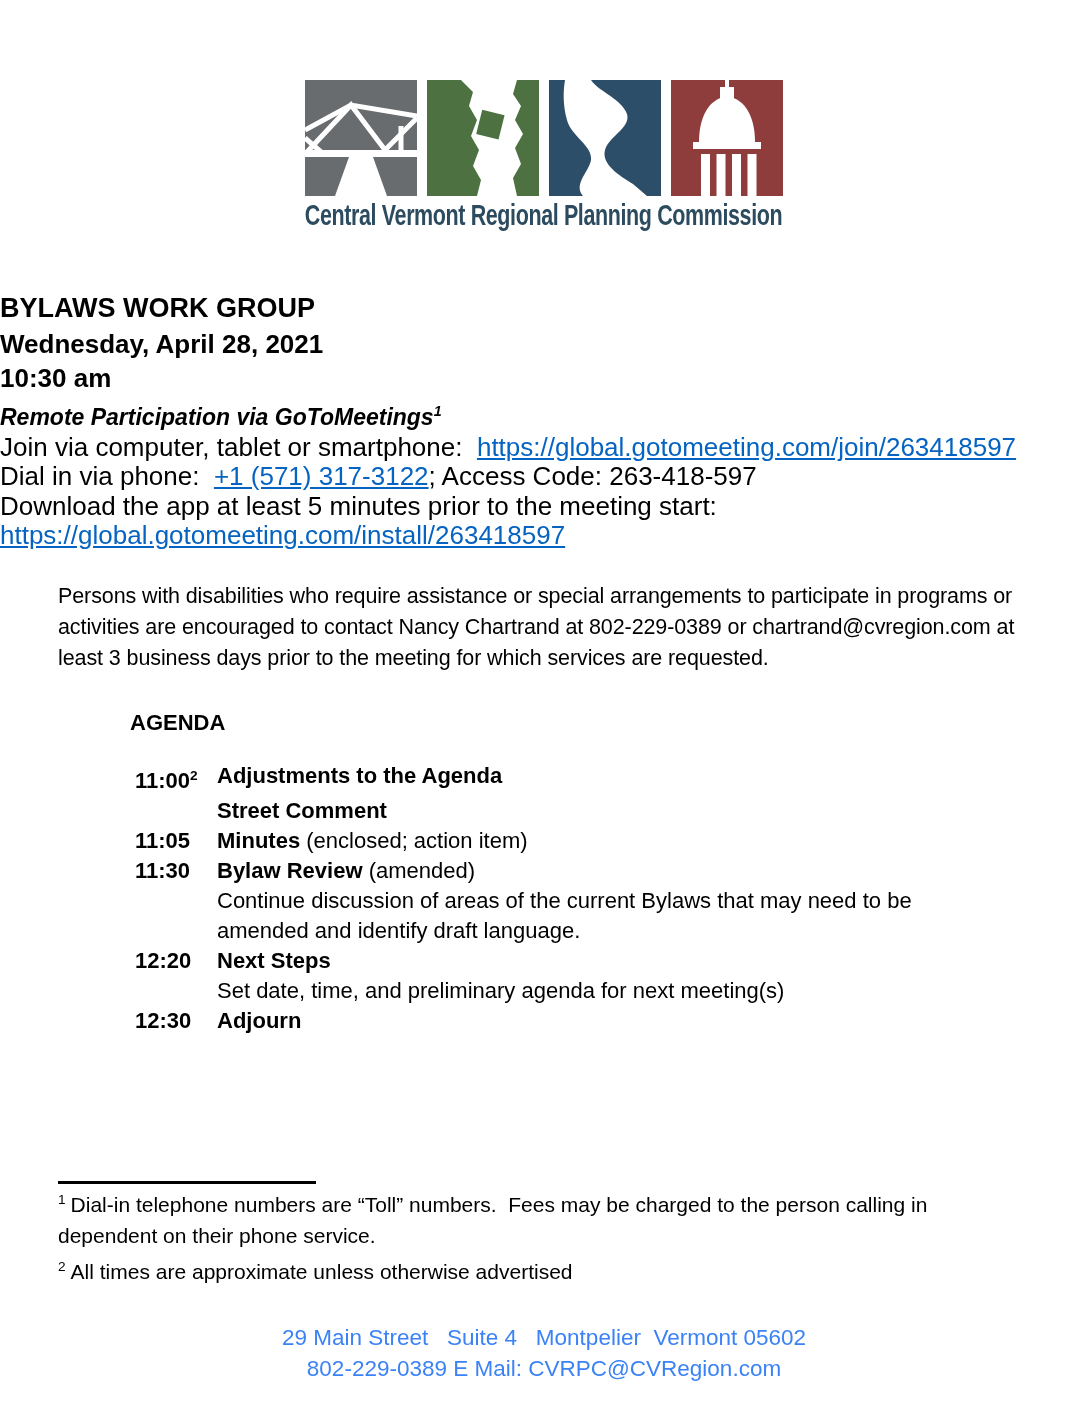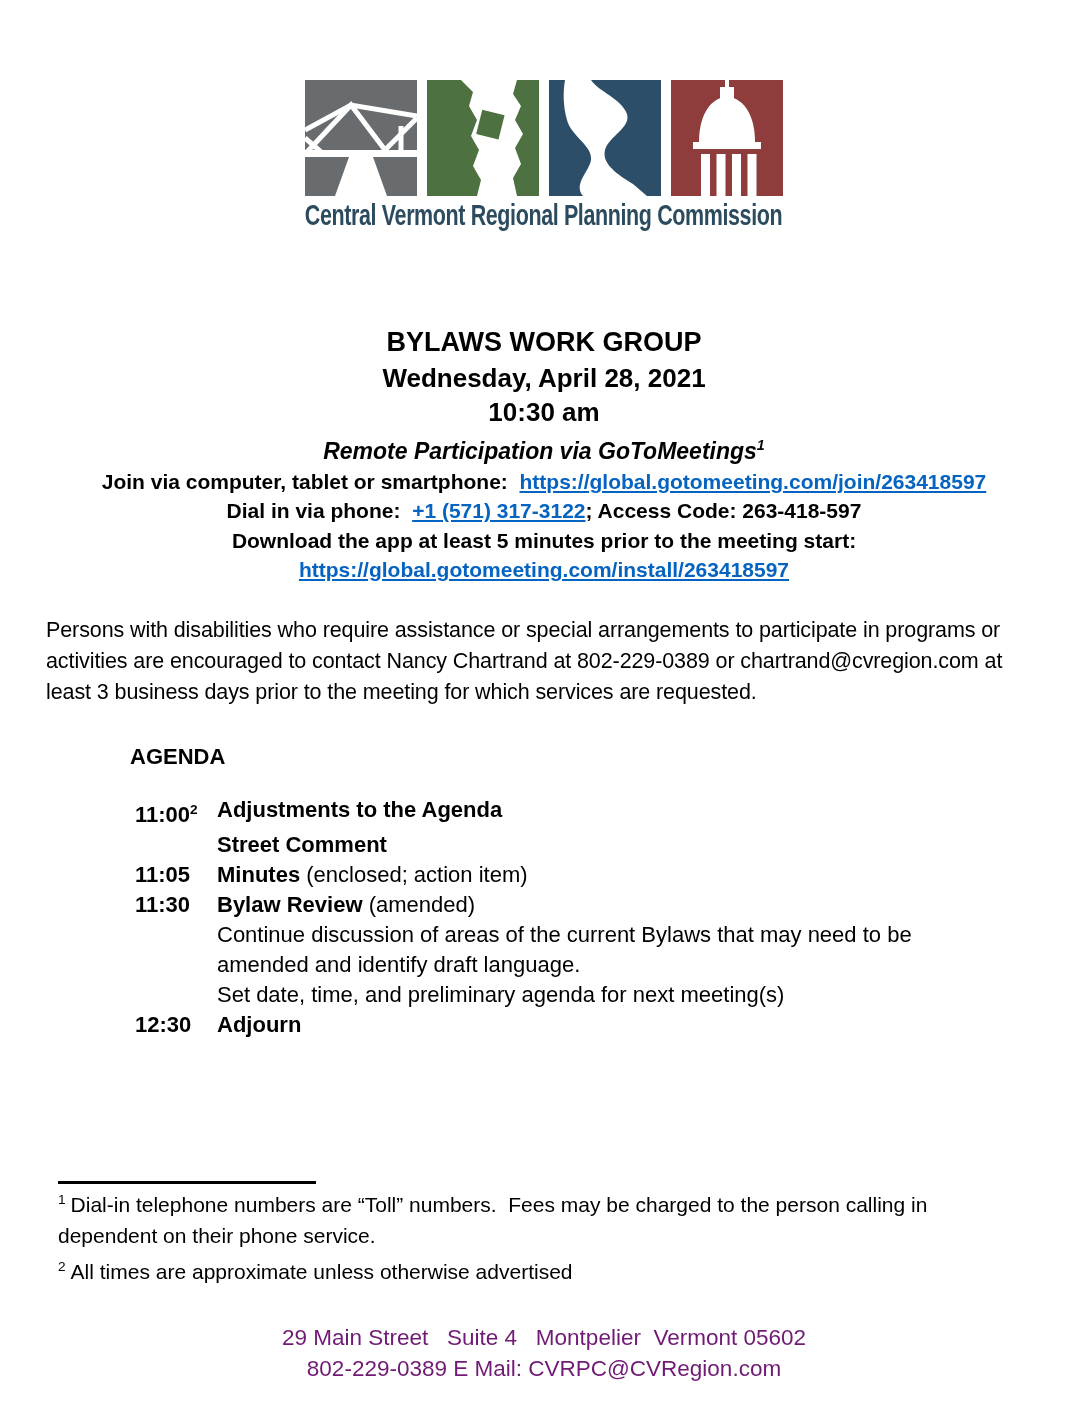--- a/index.html
+++ b/index.html
@@ -19,32 +19,32 @@
   .wordmark-wrap{margin-top:3px;text-align:center;}
   .wordmark{
     display:inline-block;
     font-size:29px;font-weight:700;letter-spacing:-0.5px;
     color:#2c4b5e;
     transform:scaleX(0.74);transform-origin:center;
     white-space:nowrap;
   }
 
   
-  .title-block{margin-top:92px;text-align:center;}
+  .title-block{margin-top:58px;}
   .meeting-title{font-size:27px;font-weight:700;line-height:36px;}
   .meeting-date{font-size:26px;font-weight:700;line-height:36px;}
   .meeting-time{font-size:26px;font-weight:700;line-height:33px;}
   .remote-note{font-size:23px;font-weight:700;font-style:italic;line-height:32px;}
   .remote-note sup{font-size:0.62em;}
-  .join-line{font-size:21px;line-height:29.5px;font-weight:bold;}
+  .join-line{font-size:26px;line-height:29.5px;}
   a.doclink{color:#0563c1;text-decoration:underline;cursor:pointer;}
 
   
   .notice{
-    margin:30px 48px 0 46px;
+    margin:30px 48px 0 58px;
     font-size:21.5px;line-height:31px;
     letter-spacing:-0.1px;
   }
 
   
   .agenda-heading{margin:36px 0 0 130px;font-size:22px;font-weight:700;}
   .agenda-rows{margin:25px 0 0 135px;}
   .agenda-row{display:grid;grid-template-columns:82px 705px;font-size:22px;line-height:30px;}
   .agenda-time{font-weight:700;}
   .agenda-time sup{font-size:0.62em;}
@@ -55,21 +55,21 @@
   
   .footnotes{position:absolute;top:1181px;left:58px;width:972px;}
   .footnote-divider{width:258px;height:3px;background:#000;}
   .footnote{font-size:21px;line-height:31px;}
   .footnote:first-of-type{margin-top:8px;}
   .footnote sup{font-size:0.65em;margin-right:5px;}
 
   
   .footer{
     position:absolute;top:1322px;left:0;width:100%;
-    text-align:center;color:#701a75;
+    text-align:center;color:#3b82f6;
     font-size:22.5px;line-height:31px;
   }
 </style>
 </head>
 <body>
 
 <div class="page">
 
   <div>
     <div class="logo-tiles">
@@ -138,20 +138,24 @@
         </div>
       <div class="agenda-row">
           <span class="agenda-time"><span data-bind="agenda.rows.3.time">11:30</span></span>
           <span><span class="agenda-bold" data-bind="agenda.rows.3.bold">Bylaw Review</span><span data-bind="agenda.rows.3.rest"> (amended)</span></span>
         </div>
       <div class="agenda-row">
           <span class="agenda-time"><span data-bind="agenda.rows.4.time"></span></span>
           <span><span data-bind="agenda.rows.4.rest">Continue discussion of areas of the current Bylaws that may need to be amended and identify draft language.</span></span>
         </div>
       <div class="agenda-row">
+          <span class="agenda-time"><span data-bind="agenda.rows.5.time">12:20</span></span>
+          <span><span class="agenda-bold" data-bind="agenda.rows.5.bold">Next Steps</span><span data-bind="agenda.rows.5.rest"></span></span>
+        </div>
+      <div class="agenda-row">
           <span class="agenda-time"><span data-bind="agenda.rows.6.time"></span></span>
           <span><span data-bind="agenda.rows.6.rest">Set date, time, and preliminary agenda for next meeting(s)</span></span>
         </div>
       <div class="agenda-row">
           <span class="agenda-time"><span data-bind="agenda.rows.7.time">12:30</span></span>
           <span><span class="agenda-bold" data-bind="agenda.rows.7.bold">Adjourn</span><span data-bind="agenda.rows.7.rest"></span></span>
         </div>
     </div>
   </div>
 

